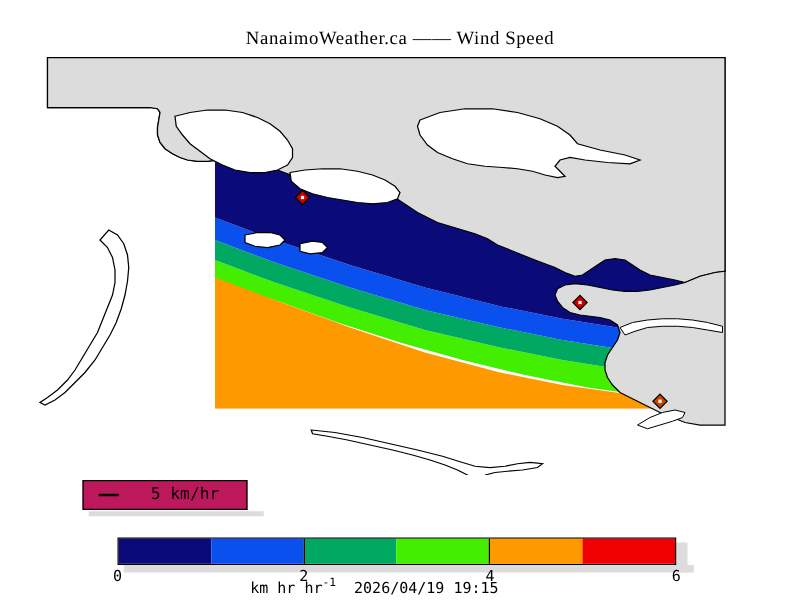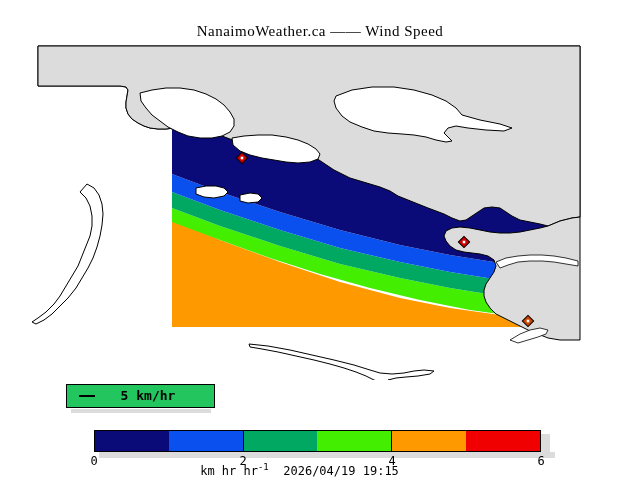--- a/index.html
+++ b/index.html
@@ -46,26 +46,25 @@
   }
   #map-svg {
     display: block;
   }
 
   
   #scale-legend {
     position: absolute;
     left: 66px;
     top: 384px;
-    width: 149px;
+    width: 132px;
     height: 24px;
     border: 1.5px solid #000000;
-    background: #22c55e;
+    background: #be185d;
     box-sizing: border-box;
-    font-weight: bold;
   }
   #scale-legend .shadow {
     position: absolute;
     left: 4px;
     top: 24px;
     width: 140px;
     height: 4px;
     background: #dcdcdc;
   }
   #scale-arrow {

